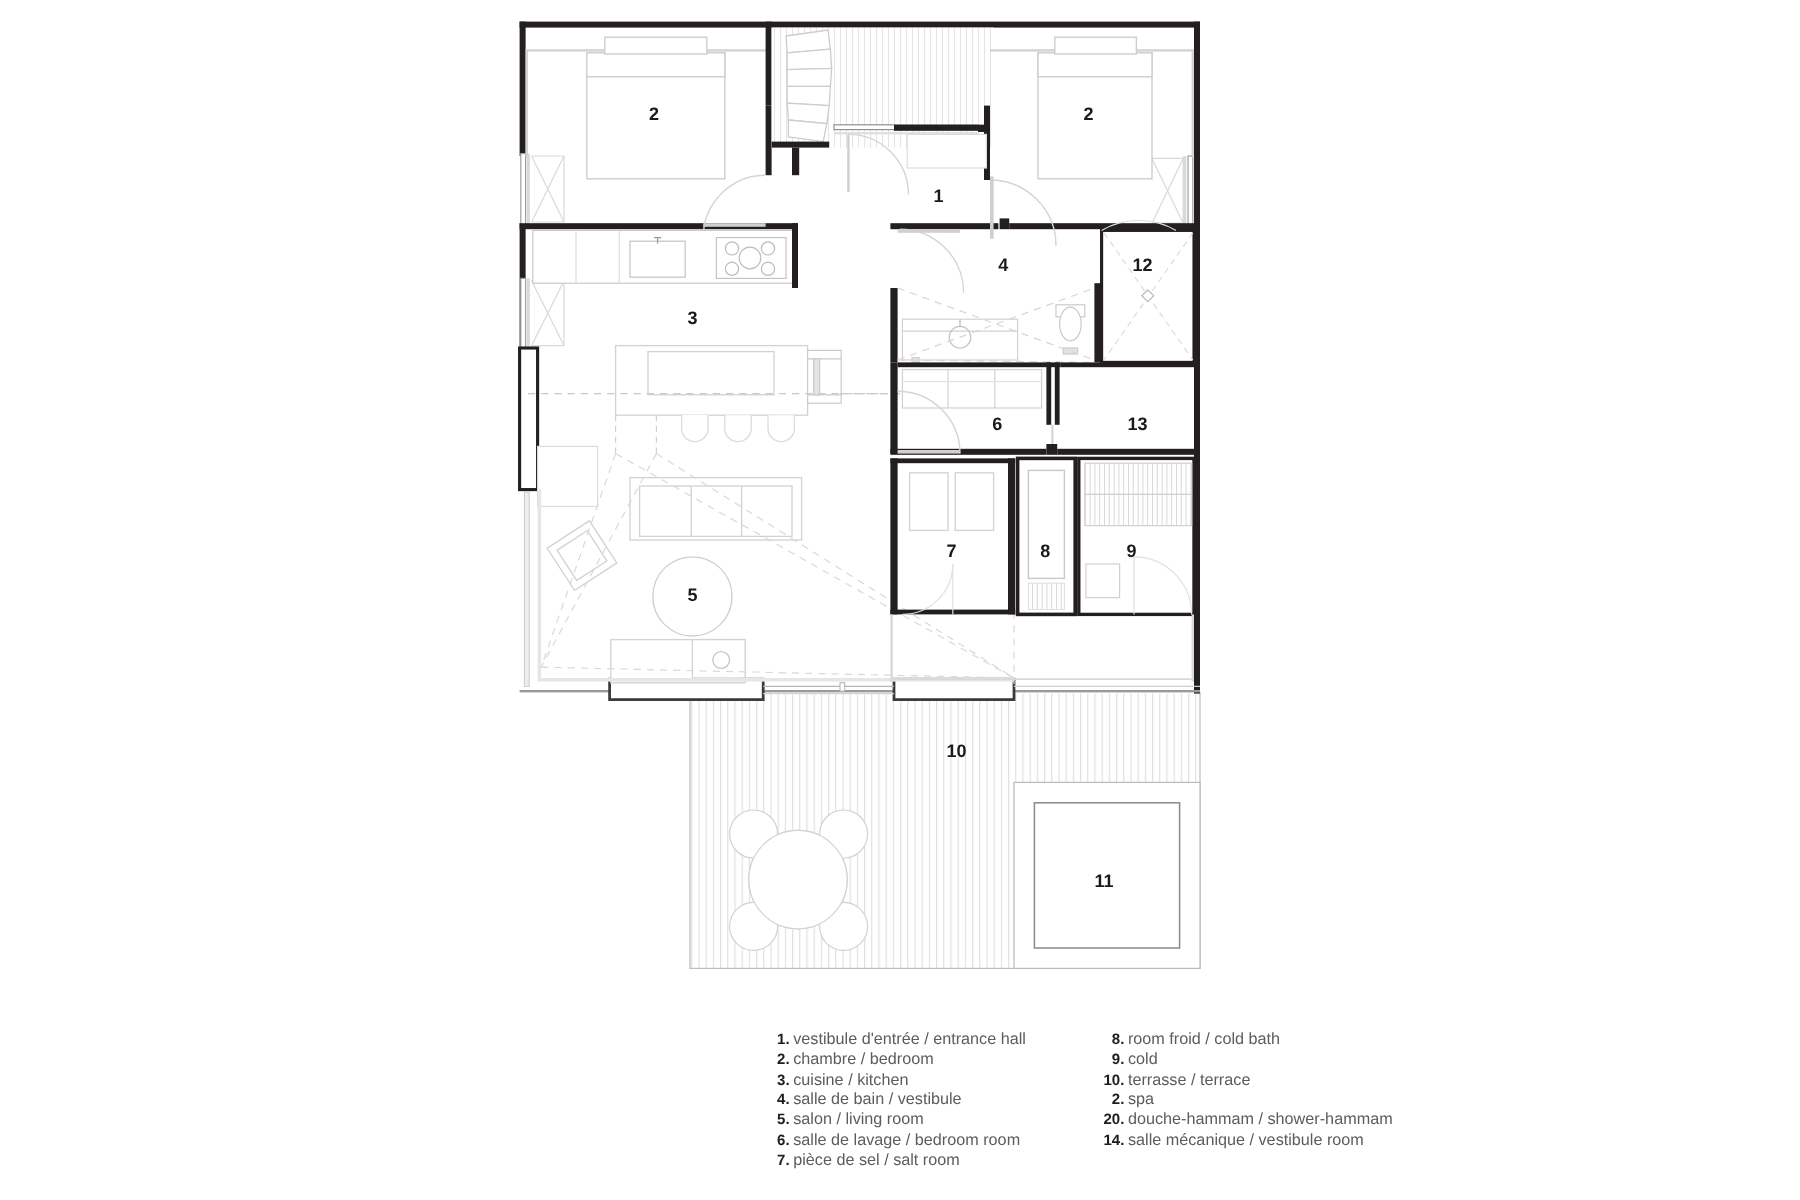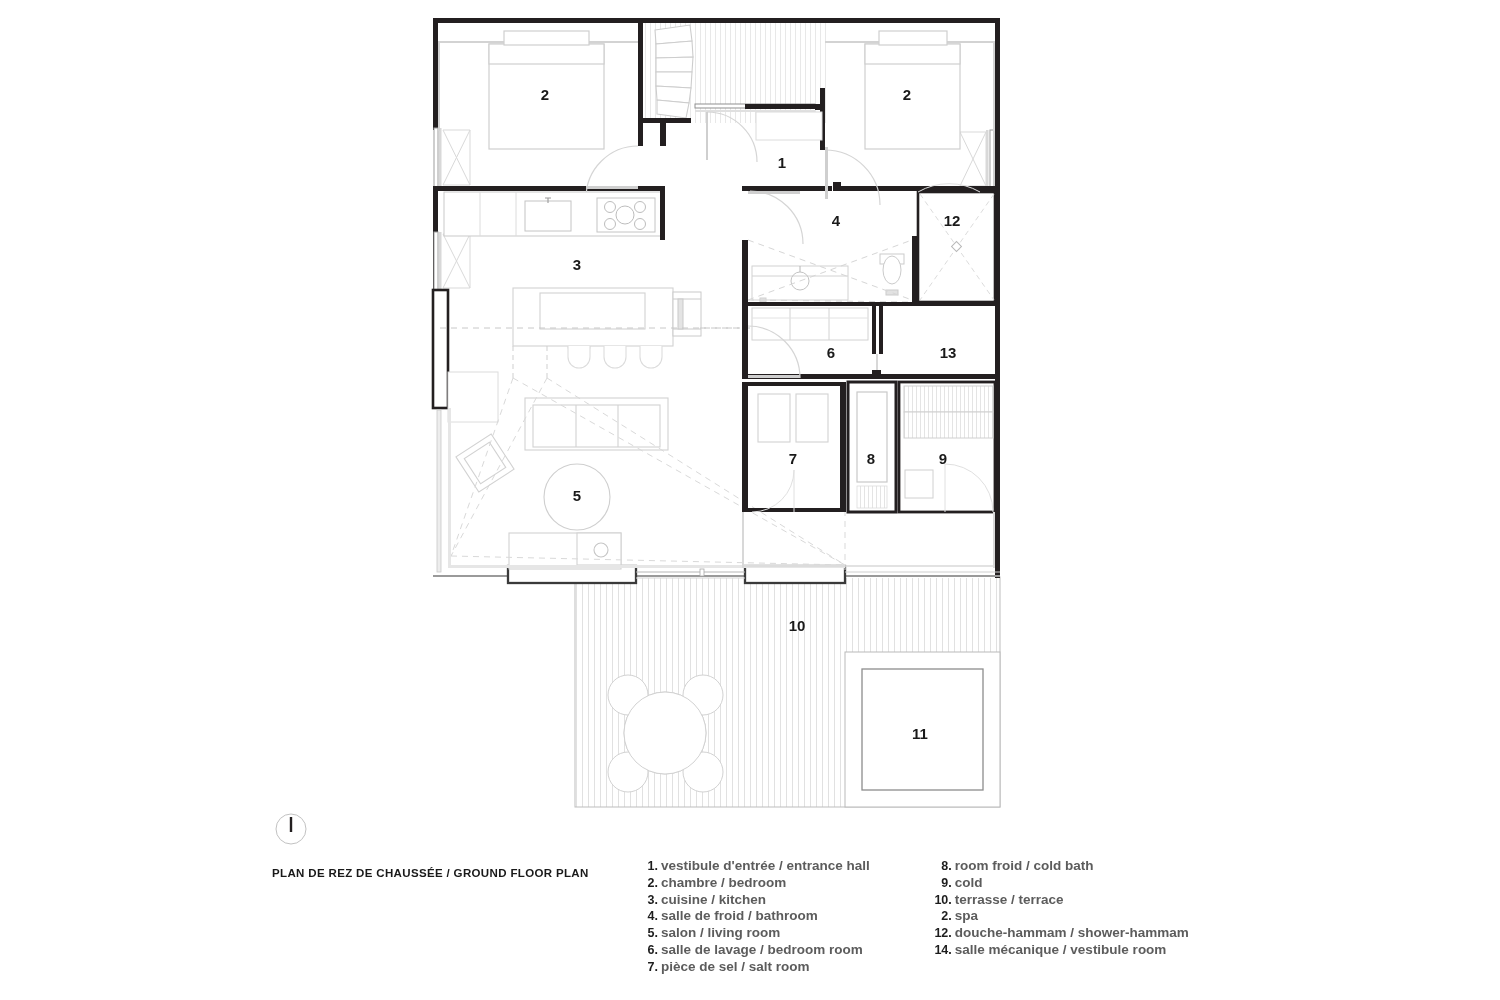--- a/index.html
+++ b/index.html
@@ -84,21 +84,21 @@
     font-size: 12.5px;
     font-weight: bold;
     color: #1d1d1d;
     text-align: right;
     width: 22px;
     flex: 0 0 22px;
     margin-right: 3px;
   }
   .legend-text {
     font-size: 13.5px;
-    font-weight: bold;
+    font-weight: normal;
     color: #5c5c5c;
   }
 </style>
 </head>
 <body>
 
 <div id="plan-stage">
 
   <svg class="plan-svg" viewBox="0 0 1500 1000" xmlns="http://www.w3.org/2000/svg">
     <defs>
@@ -464,45 +464,38 @@
       <text class="room-num" x="793" y="460">7</text>
       <text class="room-num" x="871" y="460">8</text>
       <text class="room-num" x="943" y="460">9</text>
       <text class="room-num" x="797" y="627">10</text>
       <text class="room-num" x="920" y="735">11</text>
       <text class="room-num" x="952" y="222">12</text>
       <text class="room-num" x="948" y="354">13</text>
     </g>
   </svg>
 
-  <div id="caption-block">
-    <svg id="north-symbol" viewBox="0 0 34 34">
-      <circle cx="17" cy="17" r="15" fill="#ffffff" stroke="#c2c2c2" stroke-width="1"></circle>
-      <line x1="17" y1="5" x2="17" y2="20" stroke="#231f20" stroke-width="2.4"></line>
-    </svg>
-    <div id="plan-title">PLAN DE REZ DE CHAUSSÉE / GROUND FLOOR PLAN</div>
-  </div>
 
   <div id="legend">
     <div class="legend-col">
       <div class="legend-row">
         <span class="legend-num">1.</span>
         <span class="legend-text">vestibule d'entrée / entrance hall</span>
       </div>
       <div class="legend-row">
         <span class="legend-num">2.</span>
         <span class="legend-text">chambre / bedroom</span>
       </div>
       <div class="legend-row">
         <span class="legend-num">3.</span>
         <span class="legend-text">cuisine / kitchen</span>
       </div>
       <div class="legend-row">
         <span class="legend-num">4.</span>
-        <span class="legend-text">salle de froid / bathroom</span>
+        <span class="legend-text">salle de bain / vestibule</span>
       </div>
       <div class="legend-row">
         <span class="legend-num">5.</span>
         <span class="legend-text">salon / living room</span>
       </div>
       <div class="legend-row">
         <span class="legend-num">6.</span>
         <span class="legend-text">salle de lavage / bedroom room</span>
       </div>
       <div class="legend-row">
@@ -522,21 +515,21 @@
       </div>
       <div class="legend-row">
         <span class="legend-num">10.</span>
         <span class="legend-text">terrasse / terrace</span>
       </div>
       <div class="legend-row">
         <span class="legend-num">2.</span>
         <span class="legend-text">spa</span>
       </div>
       <div class="legend-row">
-        <span class="legend-num">12.</span>
+        <span class="legend-num">20.</span>
         <span class="legend-text">douche-hammam / shower-hammam</span>
       </div>
       <div class="legend-row">
         <span class="legend-num">14.</span>
         <span class="legend-text">salle mécanique / vestibule room</span>
       </div>
     </div>
   </div>
 
 </div>

